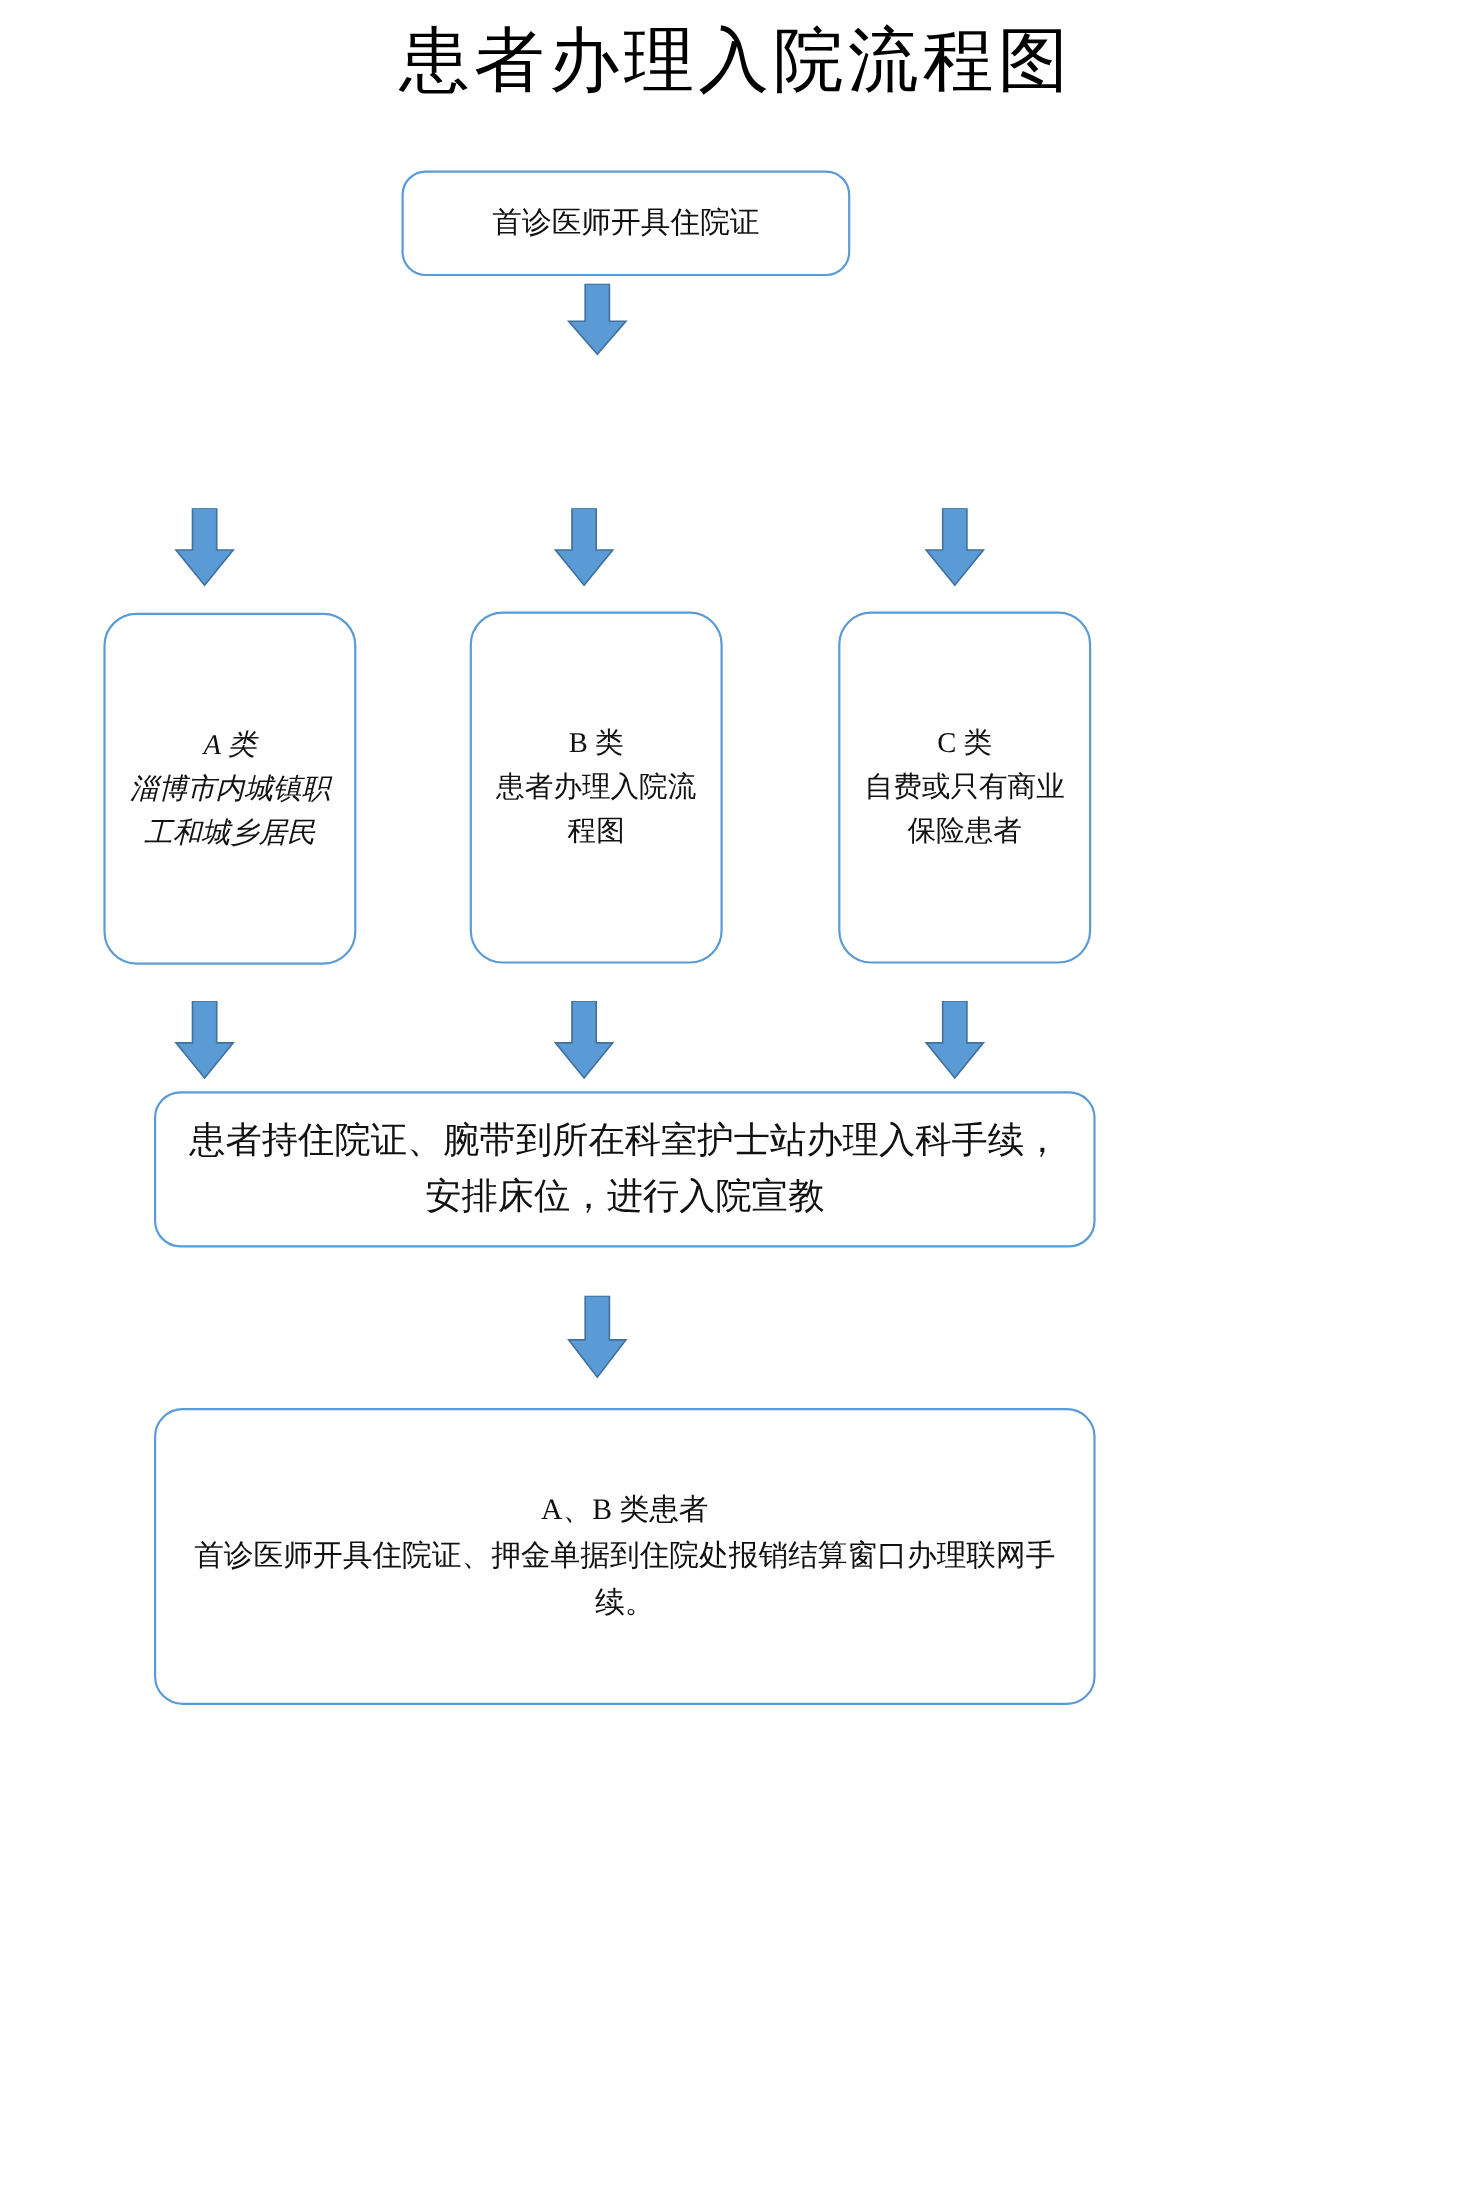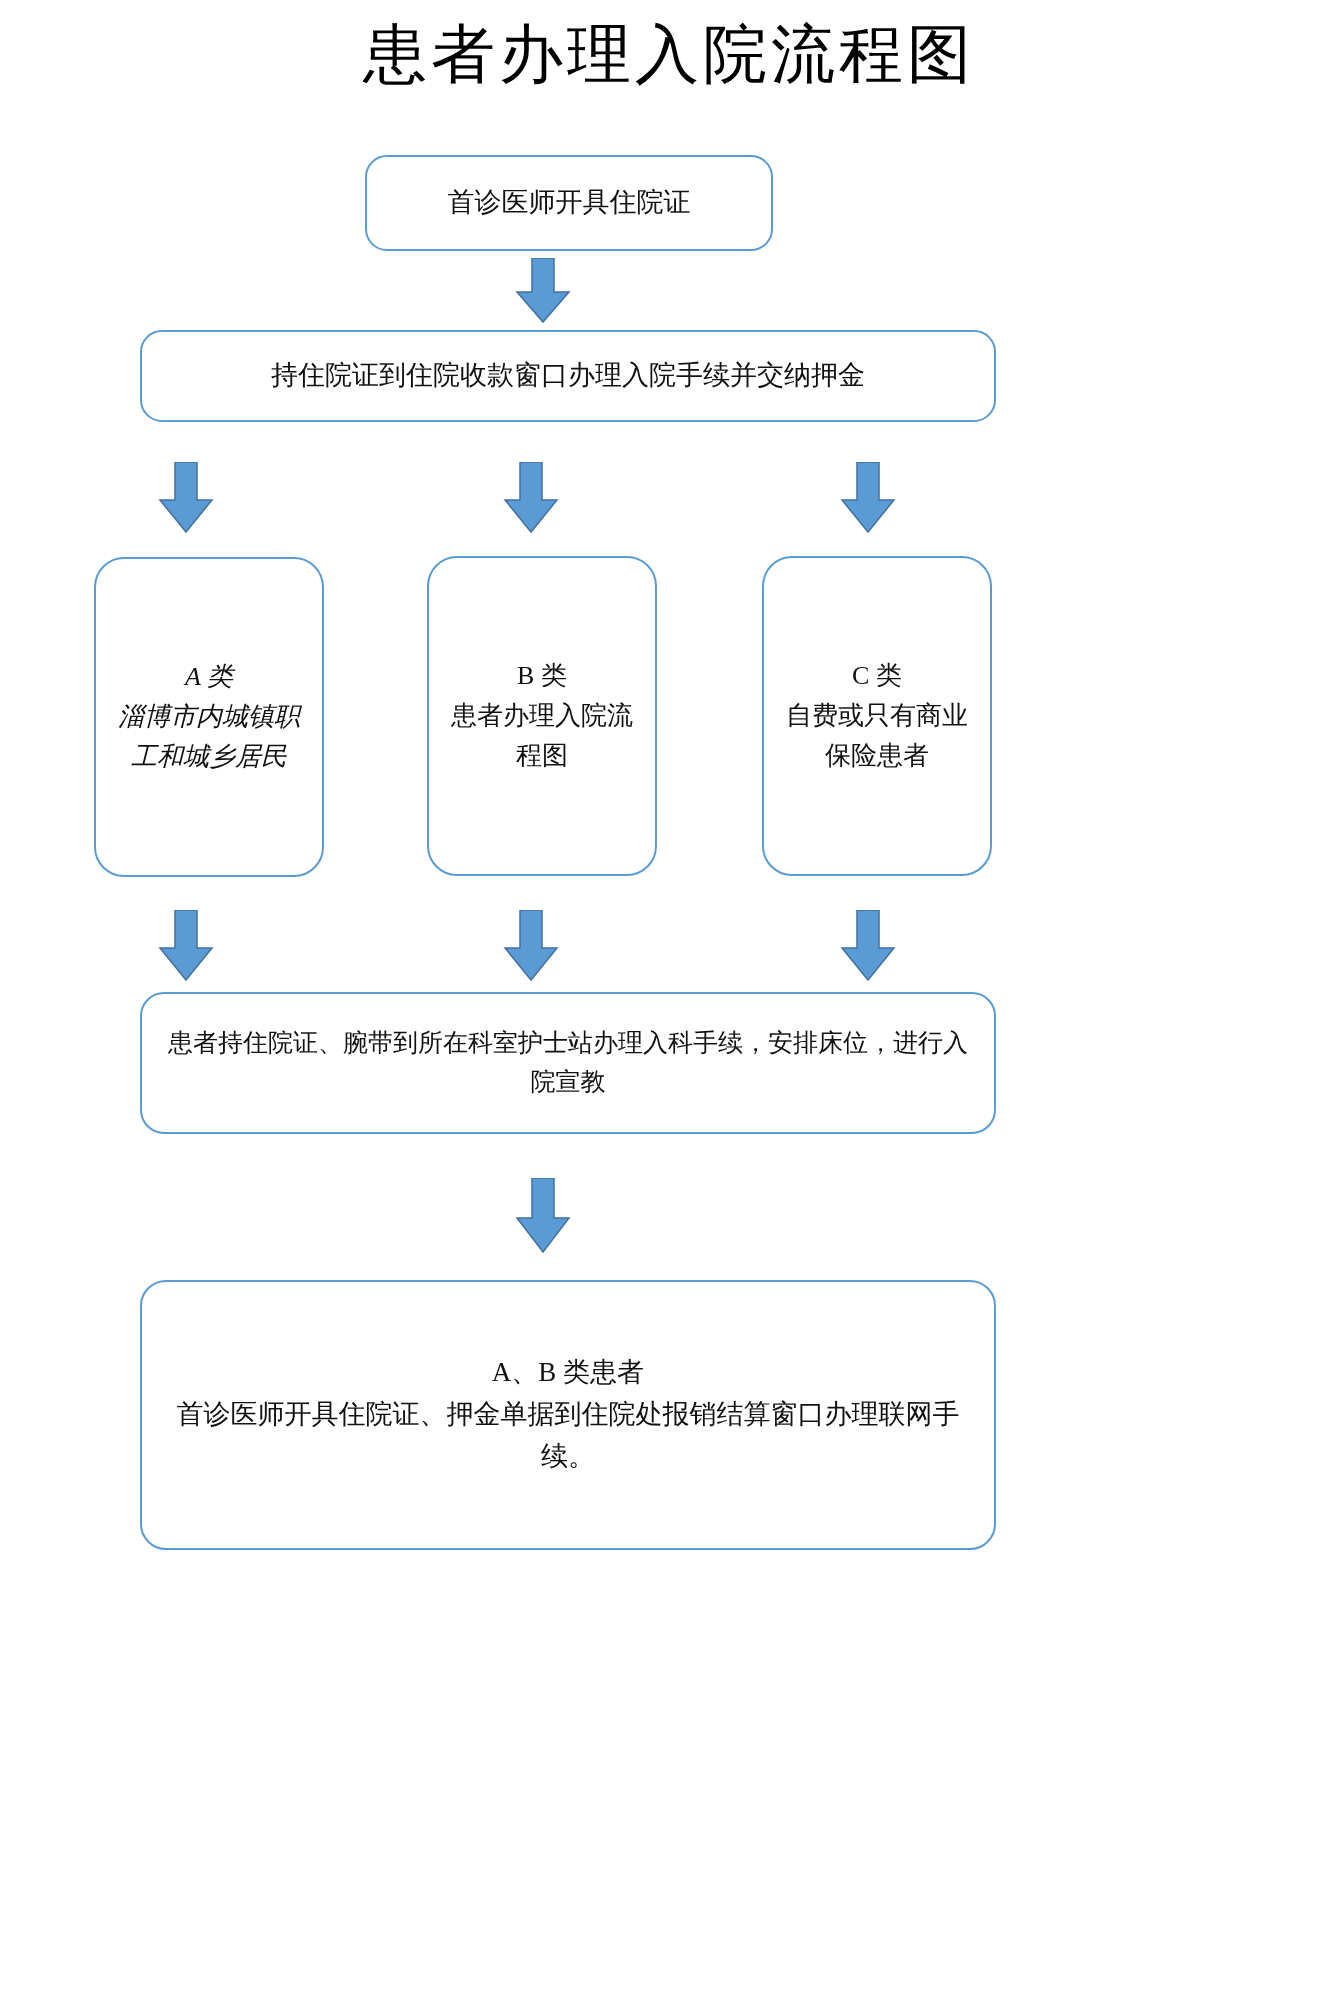--- a/index.html
+++ b/index.html
@@ -101,21 +101,21 @@
     height: 320px;
     border-radius: 30px;
     font-size: 26px;
   }
   #node-ward-admit {
     left: 128px;
     top: 992px;
     width: 856px;
     height: 142px;
     border-radius: 24px;
-    font-size: 25px;
+    font-size: 33px;
   }
   #node-settlement {
     left: 128px;
     top: 1280px;
     width: 856px;
     height: 270px;
     border-radius: 26px;
     font-size: 27px;
   }
 
@@ -145,23 +145,20 @@
   <div class="node" id="node-doctor-order">
     <span class="txt">首诊医师开具住院证</span>
   </div>
 
   <span class="arrow" id="arrow-1">
     <svg viewBox="0 0 56 66" width="56" height="66" aria-hidden="true">
       <polygon points="17,0 39,0 39,34 54,34 28,64 2,34 17,34" fill="#5B9BD5" stroke="#41719C" stroke-width="1.5"></polygon>
     </svg>
   </span>
 
-  <div class="node" id="node-payment-window">
-    <span class="txt">持住院证到住院收款窗口办理入院手续并交纳押金</span>
-  </div>
 
   <span class="arrow" id="arrow-2a">
     <svg viewBox="0 0 56 72" width="56" height="72" aria-hidden="true">
       <polygon points="17,0 39,0 39,38 54,38 28,70 2,38 17,38" fill="#5B9BD5" stroke="#41719C" stroke-width="1.5"></polygon>
     </svg>
   </span>
   <span class="arrow" id="arrow-2b">
     <svg viewBox="0 0 56 72" width="56" height="72" aria-hidden="true">
       <polygon points="17,0 39,0 39,38 54,38 28,70 2,38 17,38" fill="#5B9BD5" stroke="#41719C" stroke-width="1.5"></polygon>
     </svg>

